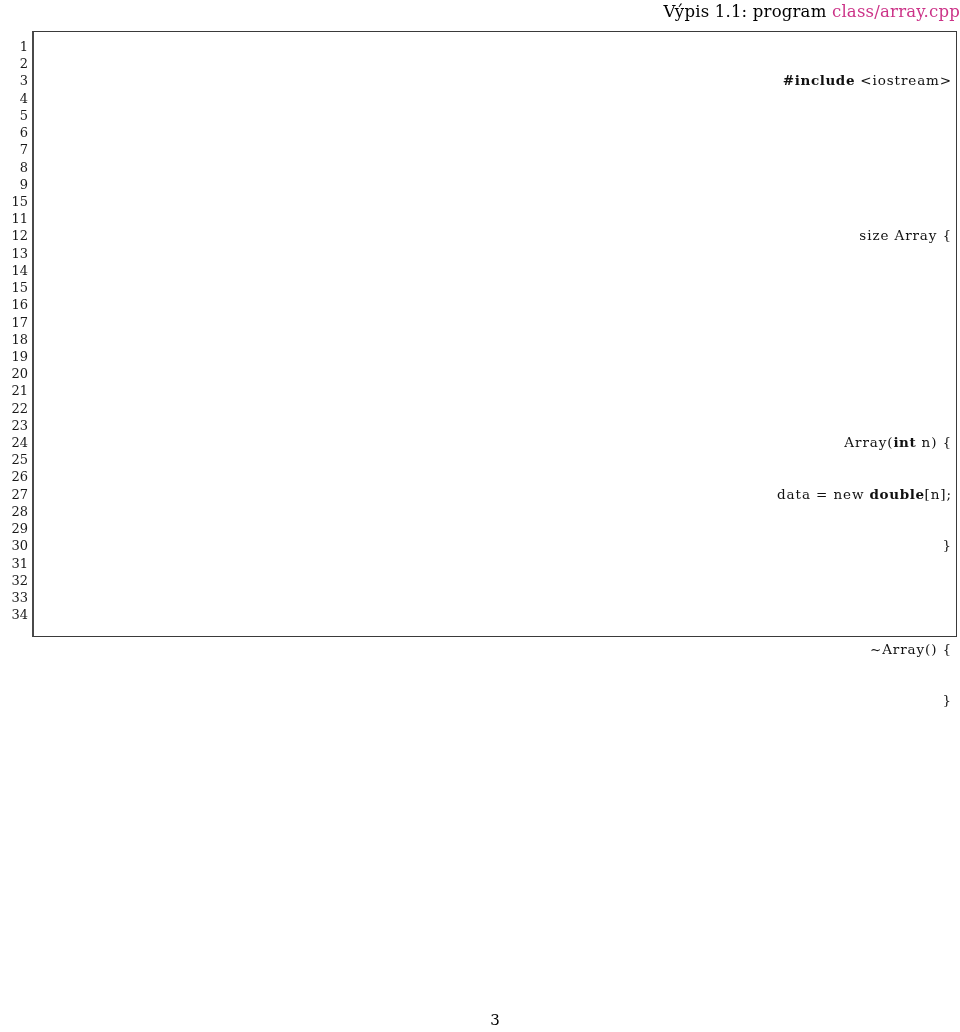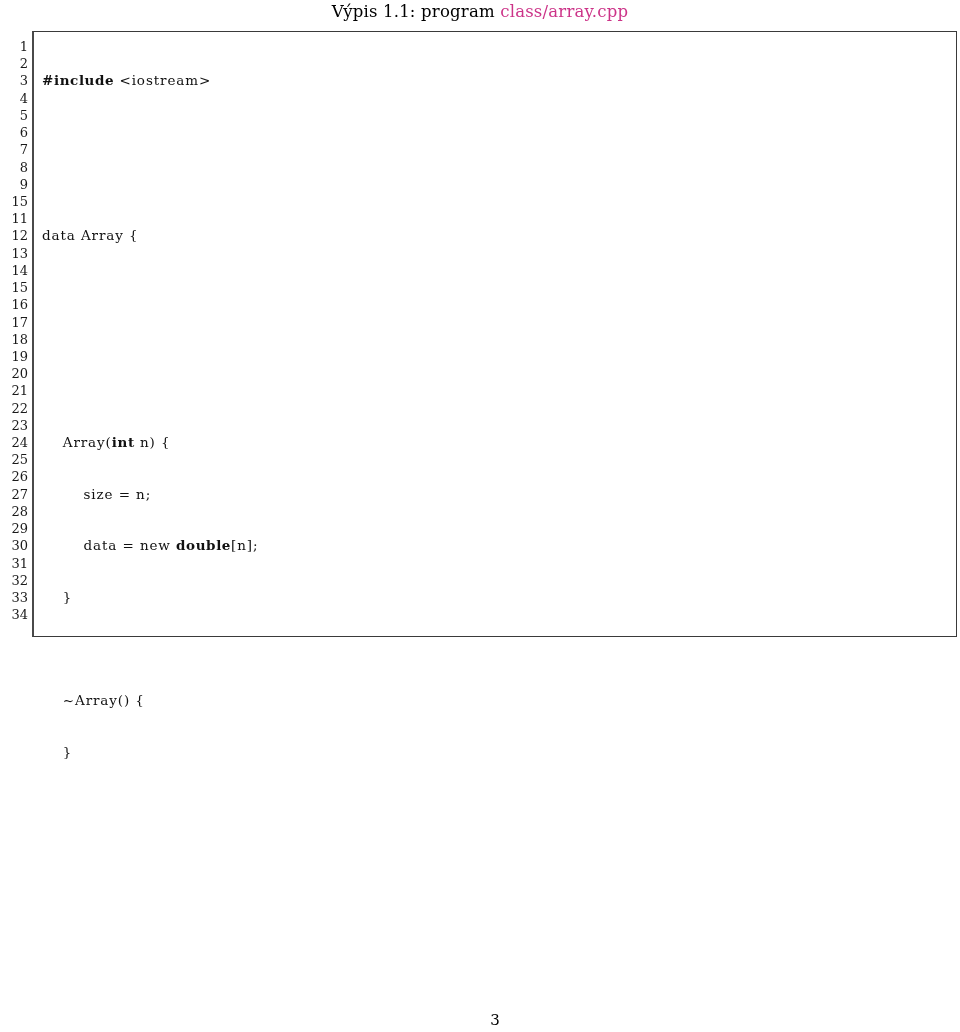--- a/index.html
+++ b/index.html
@@ -15,21 +15,21 @@
     color: #000000;
     overflow: hidden;
   }
 
   
   #caption {
     position: absolute;
     top: 1px;
     left: 0;
     width: 960px;
-    text-align: center;
+    text-align: right;
     font-family: "DejaVu Serif", "Liberation Serif", serif;
     font-size: 16.5px;
     line-height: 22px;
     letter-spacing: 0.2px;
     white-space: nowrap;
   }
   #caption .cap-label { color: #000; }
   #caption .cap-file  { font-family: "DejaVu Serif", "Liberation Serif", serif; }
 
   
@@ -75,20 +75,21 @@
     font-size: 13.5px;
     line-height: 17.22px;
     color: #111111;
     white-space: pre;
   }
   #code .cl {
     display: block;
     height: 17.22px;
     white-space: pre;
     letter-spacing: 0.9px;
+    text-align: right;
   }
   #code .kw   { font-weight: bold; letter-spacing: 0.6px; }
 
   
   #page-number {
     position: absolute;
     left: 0;
     top: 1011px;
     width: 960px;
     text-align: center;
@@ -141,26 +142,25 @@
   <span class="ln">33</span>
   <span class="ln">34</span>
 </div>
 
 <div id="listing"></div>
 
 <div id="code">
   <span class="cl"><span class="kw">#include</span> &lt;iostream&gt;</span>
   <span class="cl">&nbsp;</span>
   <span class="cl">&nbsp;</span>
-  <span class="cl">data Array {</span>
+  <span class="cl">size Array {</span>
   <span class="cl">&nbsp;</span>
   <span class="cl">&nbsp;</span>
   <span class="cl">&nbsp;</span>
   <span class="cl">    Array(<span class="kw">int</span> n) {</span>
-  <span class="cl">        size = n;</span>
   <span class="cl">        data = new <span class="kw">double</span>[n];</span>
   <span class="cl">    }</span>
   <span class="cl">&nbsp;</span>
   <span class="cl">    ~Array() {</span>
   <span class="cl">    }</span>
   <span class="cl">&nbsp;</span>
   
   
   
   

